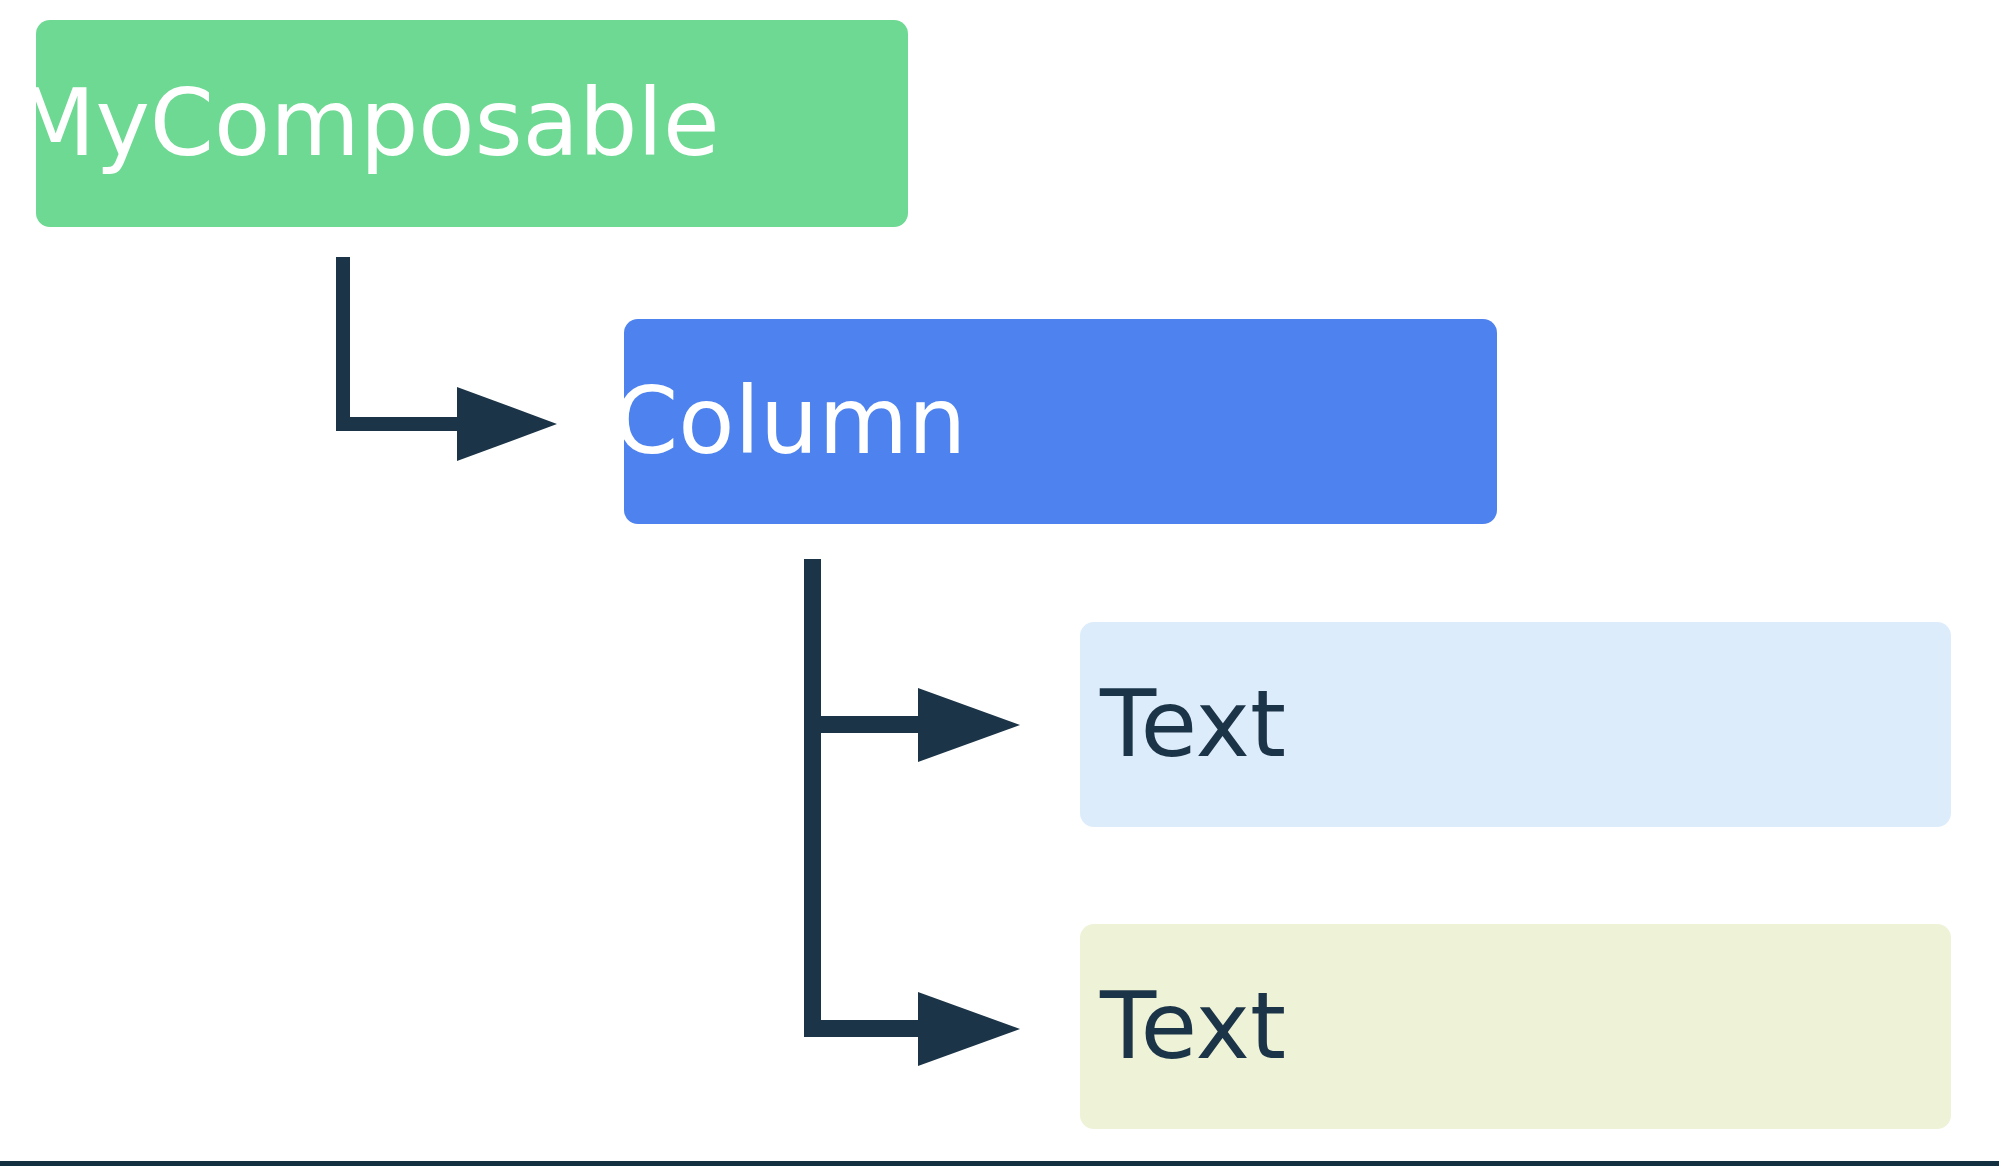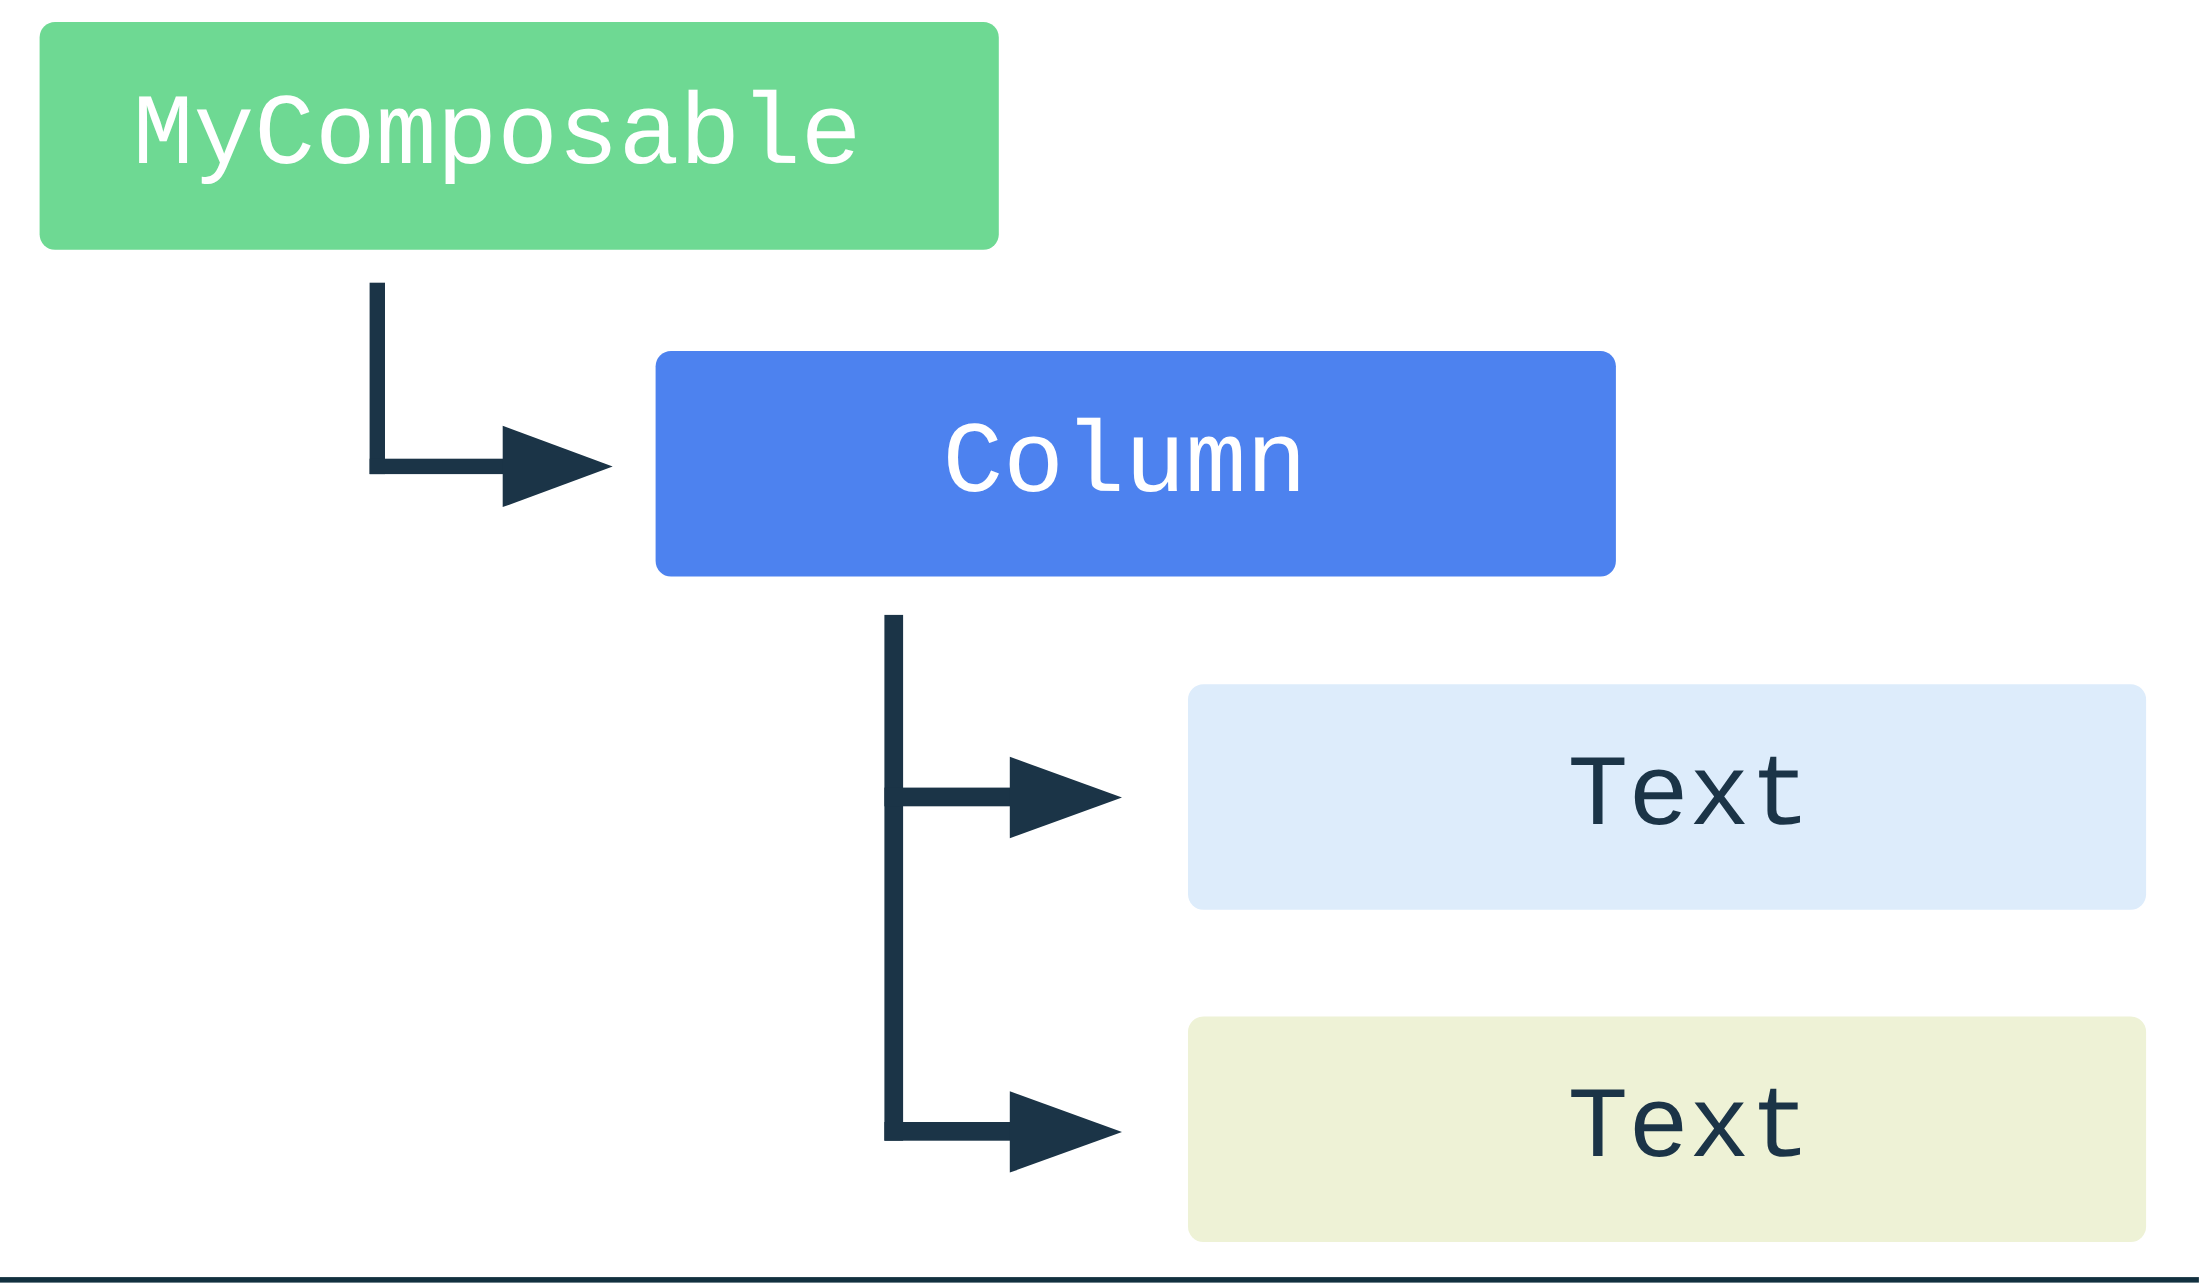--- a/index.html
+++ b/index.html
@@ -14,47 +14,46 @@
     position: relative;
     width: 1999px;
     height: 1170px;
     background: #ffffff;
     overflow: hidden;
   }
   .node {
     position: absolute;
     display: flex;
     align-items: center;
-    justify-content: center;
+    justify-content: flex-start;
     box-sizing: border-box;
     border-radius: 14px;
     text-align: center;
     line-height: 1;
     white-space: nowrap;
-    font-family: Liberation Mono, monospace;
   }
   .node-label {
     display: block;
     font-weight: 400;
     letter-spacing: 0px;
   }
   #node-root {
     left: 36px;
     top: 20px;
     width: 872px;
     height: 207px;
     background: #6ed993;
   }
   #node-root .node-label {
     color: #ffffff;
     font-size: 92px;
     transform: translateX(-20px);
   }
   #node-column {
-    left: 596px;
+    left: 624px;
     top: 319px;
     width: 873px;
     height: 205px;
     background: #4d82ef;
   }
   #node-column .node-label {
     color: #ffffff;
     font-size: 92px;
     transform: translateX(-10px);
   }

